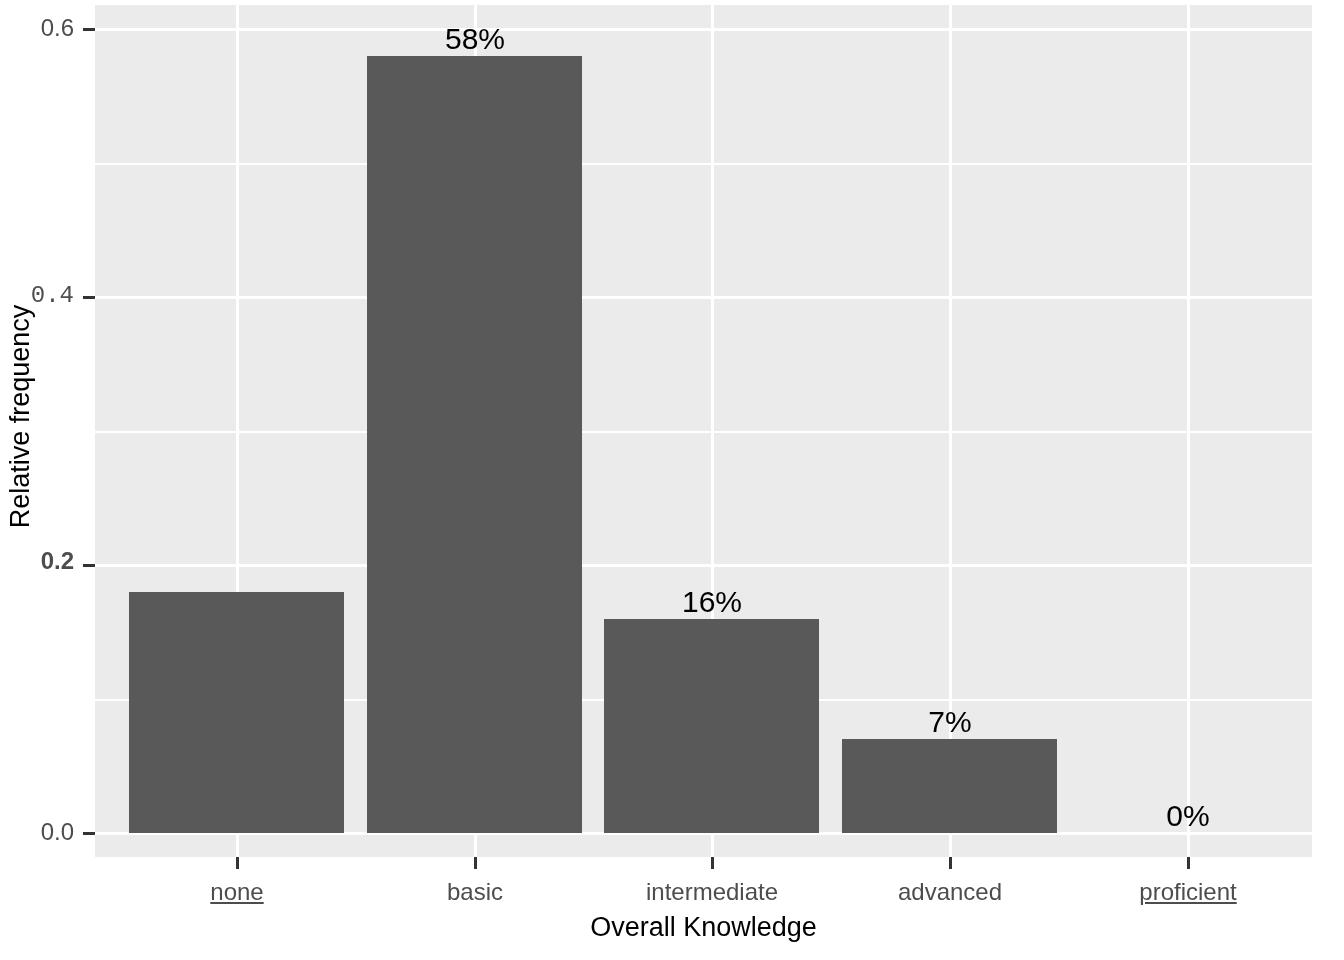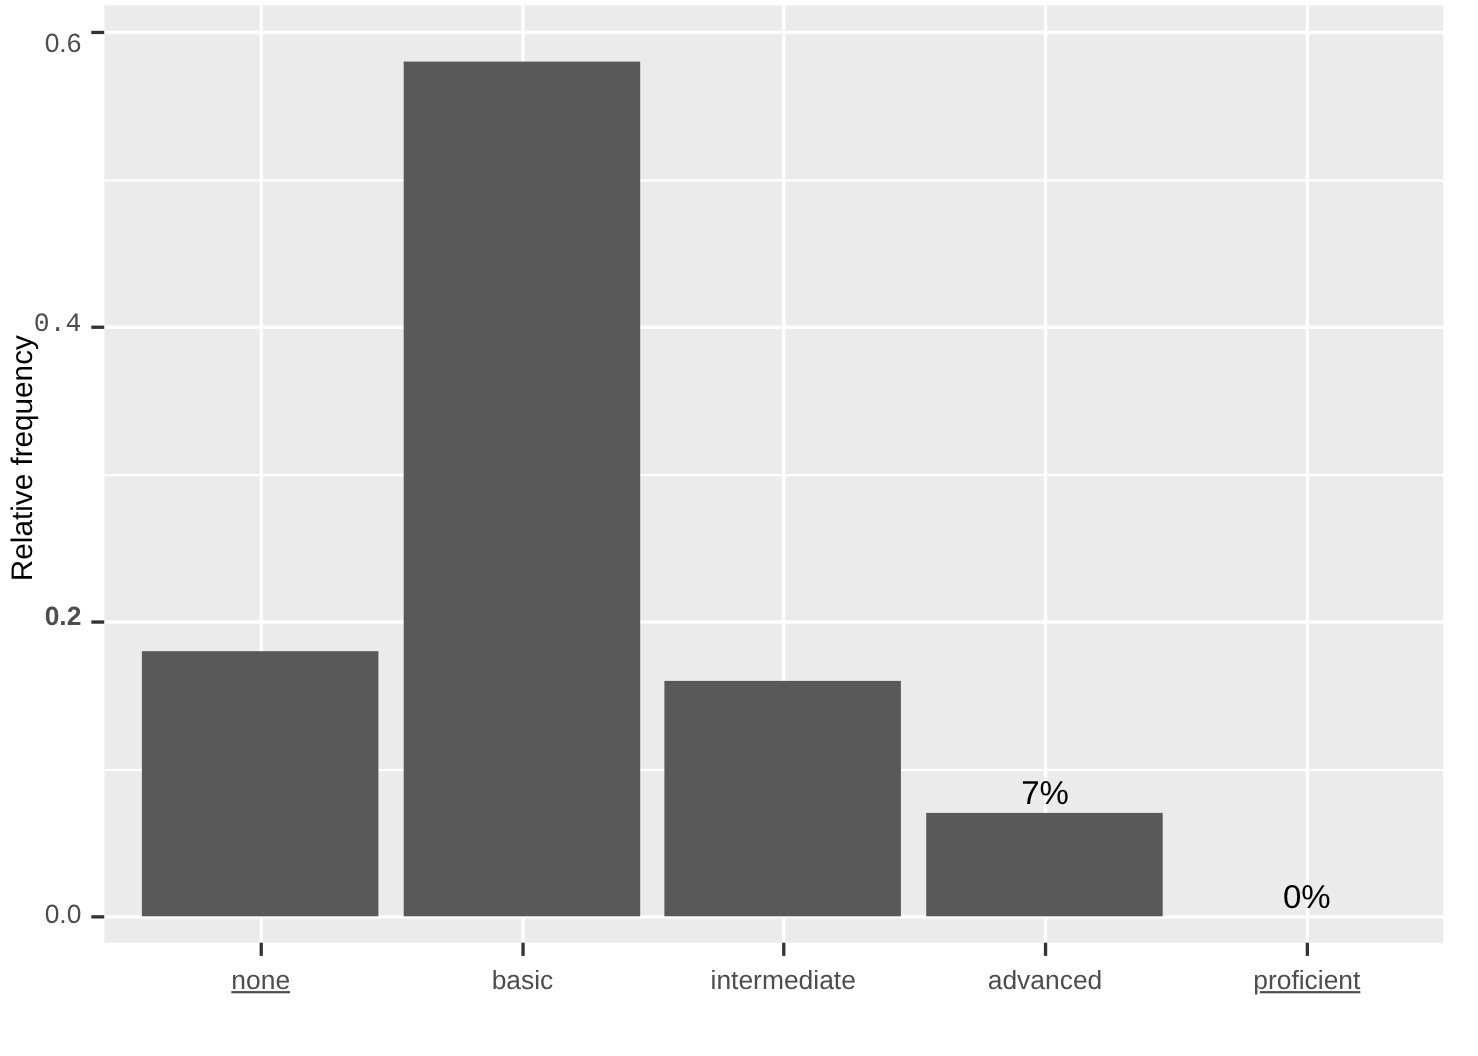--- a/index.html
+++ b/index.html
@@ -133,21 +133,21 @@
 </head>
 <body>
 
 <div id="chart-root">
 
   <div class="y-axis-title">Relative frequency</div>
 
   <div class="y-tick-label" style="top: 820px;">0.0</div>
   <div class="y-tick-label" style="top: 549px; font-weight: bold;">0.2</div>
   <div class="y-tick-label" style="top: 284px; font-family: Liberation Mono, monospace;">0.4</div>
-  <div class="y-tick-label" style="top: 16px; margin-top: 12px;">0.6</div>
+  <div class="y-tick-label" style="top: 16px;">0.6</div>
 
   <div class="y-tick-mark" style="top: 832px;"></div>
   <div class="y-tick-mark" style="top: 564px;"></div>
   <div class="y-tick-mark" style="top: 296px;"></div>
   <div class="y-tick-mark" style="top: 28px;"></div>
 
   <div class="panel">
 
     <div class="gridline-h minor" style="top: 694px;"></div>
     <div class="gridline-h minor" style="top: 426px;"></div>
@@ -164,29 +164,32 @@
     <div class="gridline-v major" style="left: 854px;"></div>
     <div class="gridline-v major" style="left: 1092px;"></div>
 
     <div class="bar" style="left: 34px;  width: 215px; top: 587px; height: 241px;"></div>
     <div class="bar" style="left: 272px; width: 215px; top: 51px;  height: 777px;"></div>
     <div class="bar" style="left: 509px; width: 215px; top: 614px; height: 214px;"></div>
     <div class="bar" style="left: 747px; width: 215px; top: 734px; height: 94px;"></div>
     <div class="bar" style="left: 985px; width: 215px; top: 828px; height: 0px;"></div>
   </div>
 
+  <div class="bar-label" style="left: 375px; top: 24px;  width: 200px;">58%</div>
+  <div class="bar-label" style="left: 612px; top: 587px; width: 200px;">16%</div>
   <div class="bar-label" style="left: 850px; top: 707px; width: 200px;">7%</div>
   <div class="bar-label" style="left: 1088px; top: 801px; width: 200px;">0%</div>
 
   <div class="x-tick-mark" style="left: 236px;"></div>
   <div class="x-tick-mark" style="left: 474px;"></div>
   <div class="x-tick-mark" style="left: 711px;"></div>
   <div class="x-tick-mark" style="left: 949px;"></div>
   <div class="x-tick-mark" style="left: 1187px;"></div>
 
   <div class="x-tick-label" style="left: 237px; text-decoration: underline;">none</div>
   <div class="x-tick-label" style="left: 475px; text-align: right;">basic</div>
   <div class="x-tick-label" style="left: 712px;">intermediate</div>
   <div class="x-tick-label" style="left: 950px;">advanced</div>
   <div class="x-tick-label" style="left: 1188px; text-decoration: underline;">proficient</div>
 
+  <div class="x-axis-title">Overall Knowledge</div>
 
 </div>
 
 </body></html>

